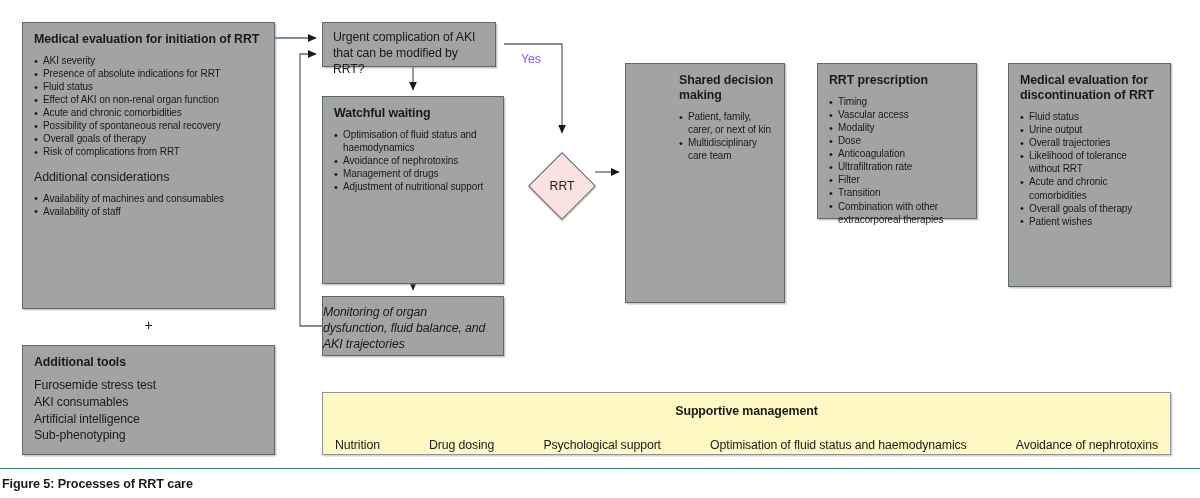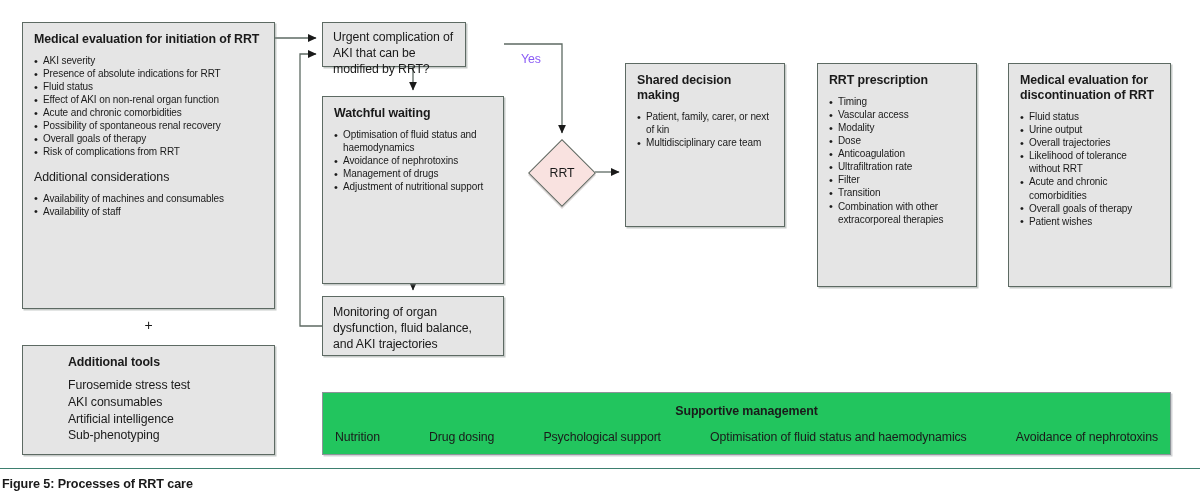--- a/index.html
+++ b/index.html
@@ -15,21 +15,21 @@
     position: relative;
     width: 1200px;
     height: 498px;
     overflow: hidden;
     background: #ffffff;
   }
   
   .box {
     position: absolute;
     box-sizing: border-box;
-    background: #e5e5e5;
+    background: #a3a3a3;
     border: 1px solid #5d6a63;
     box-shadow: 1.5px 1.5px 0 0 rgba(130,140,135,0.45);
   }
   .box-inner {
     padding: 9px 10px 8px 11px;
   }
   .bx-title {
     font-weight: bold;
     font-size: 12.4px;
     line-height: 1.22;
@@ -74,45 +74,45 @@
     letter-spacing: -0.1px;
   }
   .plain-text {
     font-size: 12.3px;
     line-height: 1.30;
     letter-spacing: -0.1px;
   }
 
   
   #box-initiation  { left: 22px;  top: 22px;  width: 253px; height: 287px; }
-  #box-tools       { left: 22px;  top: 345px; width: 253px; height: 110px; padding-left: 34px; }
-  #box-urgent      { left: 322px; top: 22px;  width: 144px; height: 45px;  }
+  #box-tools       { left: 22px;  top: 345px; width: 253px; height: 110px; }
+  #box-urgent      { left: 322px; top: 22px;  width: 174px; height: 45px;  }
   #box-watchful    { left: 322px; top: 96px;  width: 182px; height: 188px; }
   #box-monitoring  { left: 322px; top: 296px; width: 182px; height: 60px;  }
-  #box-shared      { left: 625px; top: 63px;  width: 160px; height: 164px; }
-  #box-prescription{ left: 817px; top: 63px;  width: 160px; height: 224px; }
+  #box-shared      { left: 625px; top: 63px;  width: 160px; height: 240px; padding-left: 42px; }
+  #box-prescription{ left: 817px; top: 63px;  width: 160px; height: 156px; }
   #box-discontinue { left: 1008px;top: 63px;  width: 163px; height: 224px; }
 
   
   #plus-sign {
     position: absolute;
     left: 22px;
     top: 318px;
     width: 253px;
     text-align: center;
     font-size: 14px;
     line-height: 1;
     color: #1a1a1a;
   }
 
   
   #diamond-wrap {
     position: absolute;
     left: 529px;
-    top: 140px;
+    top: 153px;
     width: 66px;
     height: 66px;
   }
   #diamond-shape {
     position: absolute;
     left: 9px;
     top: 9px;
     width: 46px;
     height: 46px;
     background: #f9e2e0;
@@ -134,37 +134,37 @@
   }
 
   
   #box-supportive {
     position: absolute;
     left: 322px;
     top: 392px;
     width: 849px;
     height: 63px;
     box-sizing: border-box;
-    background: #22c55e;
+    background: #fef9c3;
     border: 1px solid #8d9399;
     box-shadow: 1.5px 1.5px 0 0 rgba(140,145,150,0.4);
   }
   #supportive-title {
     position: absolute;
     top: 11px;
     left: 0;
     width: 100%;
     text-align: center;
     font-weight: bold;
     font-size: 12.4px;
     letter-spacing: -0.1px;
   }
   #supportive-items {
     position: absolute;
-    bottom: 10px;
+    bottom: 2px;
     left: 8px;
     right: 8px;
     display: flex;
     justify-content: space-between;
     align-items: baseline;
   }
   #supportive-items .sm-item {
     font-size: 12.3px;
     letter-spacing: -0.1px;
     white-space: nowrap;
@@ -287,21 +287,21 @@
       <ul class="bullets">
         <li>Optimisation of fluid status and haemodynamics</li>
         <li>Avoidance of nephrotoxins</li>
         <li>Management of drugs</li>
         <li>Adjustment of nutritional support</li>
       </ul>
     </div>
   </div>
 
   <div class="box" id="box-monitoring">
-    <div class="box-inner" style="padding:8px 9px 6px 10px;">
+    <div class="box-inner" style="padding:8px 9px 6px 0;font-style:italic;">
       <div class="plain-text">Monitoring of organ dysfunction, fluid balance, and AKI trajectories</div>
     </div>
   </div>
 
   <div id="diamond-wrap">
     <div id="diamond-shape"></div>
     <div id="diamond-label">RRT</div>
   </div>
 
   <div class="box" id="box-shared">

